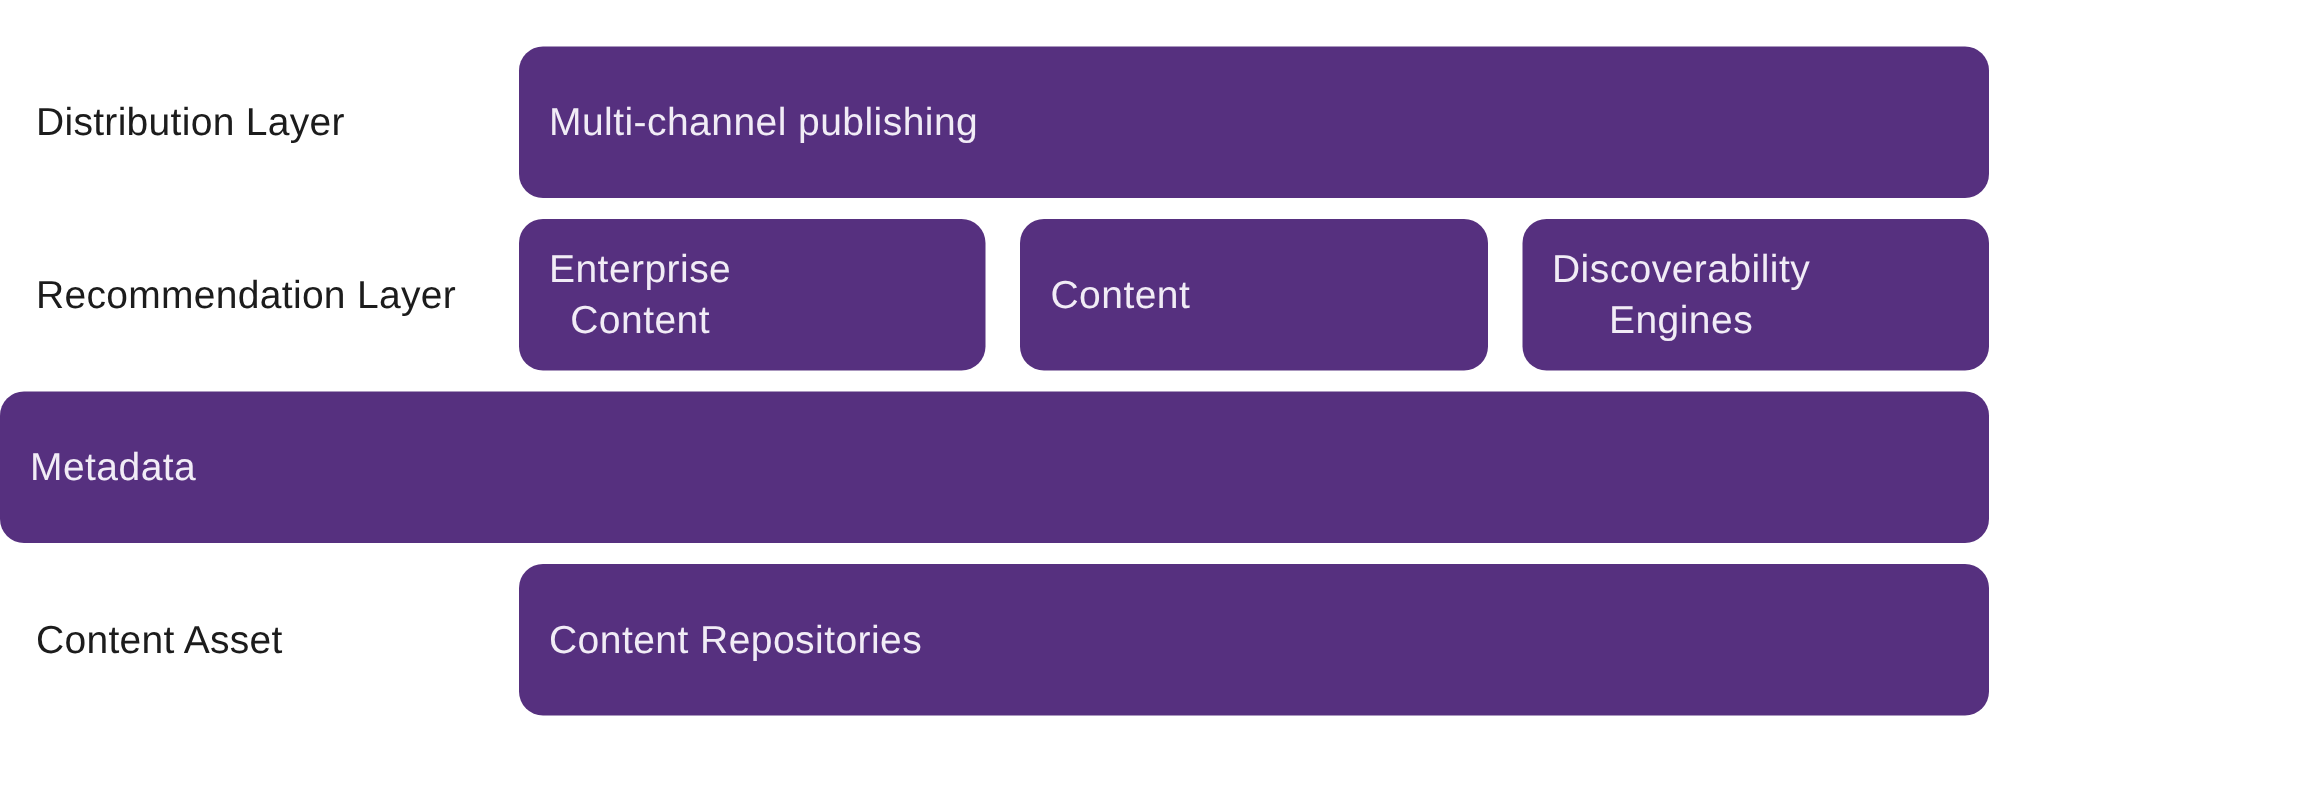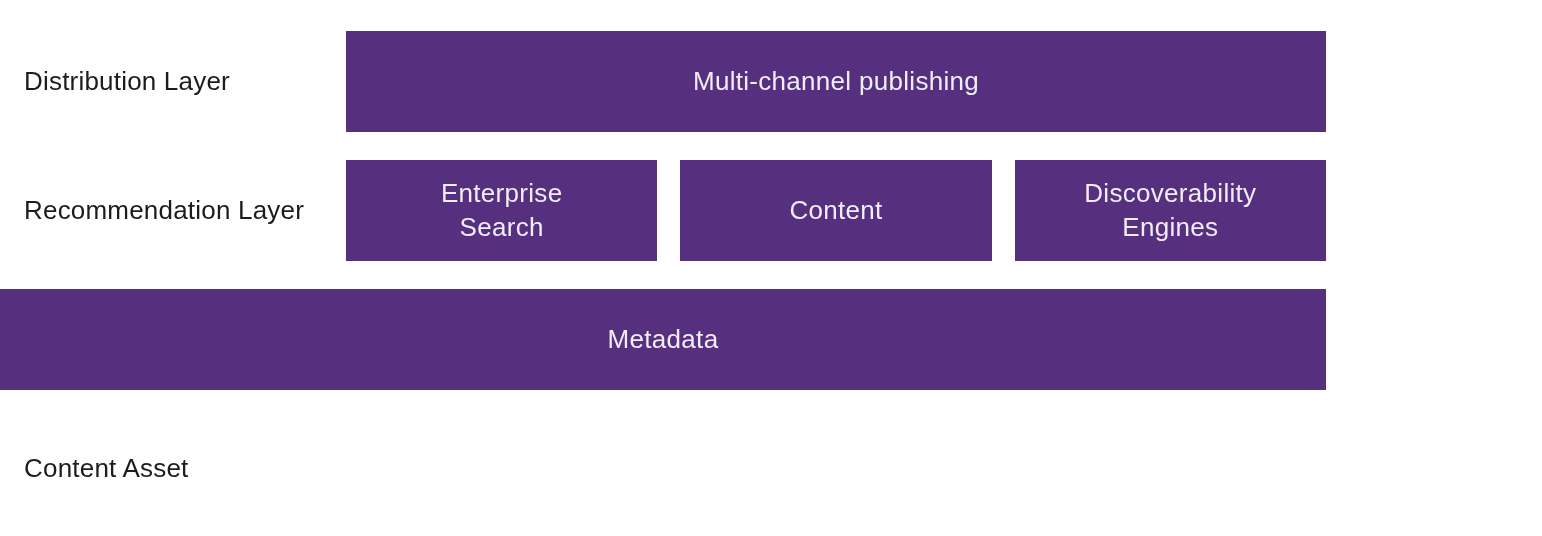--- a/index.html
+++ b/index.html
@@ -14,21 +14,21 @@
     font-family: "Liberation Sans", "DejaVu Sans", sans-serif;
   }
   .canvas {
     position: relative;
     width: 1348px;
     height: 536px;
     background: var(--page-bg);
     padding: 31px 22px 32px 0;
     display: flex;
     flex-direction: column;
-    gap: 28px;
+    gap: 14px;
     overflow: hidden;
   }
   .layer-row {
     display: flex;
     align-items: stretch;
     height: 101px;
     flex: 0 0 101px;
   }
   .layer-label {
     width: 346px;
@@ -43,24 +43,23 @@
     color: var(--label-text);
   }
   .boxes {
     flex: 1 1 auto;
     display: flex;
     gap: 23px;
   }
   .component-box {
     flex: 1 1 0;
     background: var(--box-bg);
-    border-radius: 0;
+    border-radius: 16px;
     display: flex;
     align-items: center;
-    justify-content: center;
     text-align: center;
     padding: 8px 20px;
   }
   .component-box .box-text {
     color: var(--box-text);
     font-size: 26px;
     font-weight: 400;
     letter-spacing: 0.3px;
     line-height: 1.3;
     white-space: pre-line;
@@ -78,21 +77,21 @@
         <span class="box-text">Multi-channel publishing</span>
       </div>
     </div>
   </div>
 
   <div class="layer-row">
     <div class="layer-label">Recommendation Layer</div>
     <div class="boxes">
       <div class="component-box">
         <span class="box-text">Enterprise
-Search</span>
+Content</span>
       </div>
       <div class="component-box">
         <span class="box-text">Content</span>
       </div>
       <div class="component-box">
         <span class="box-text">Discoverability
 Engines</span>
       </div>
     </div>
   </div>
@@ -101,16 +100,19 @@
     <div class="boxes">
       <div class="component-box">
         <span class="box-text">Metadata</span>
       </div>
     </div>
   </div>
 
   <div class="layer-row">
     <div class="layer-label">Content Asset</div>
     <div class="boxes">
+      <div class="component-box">
+        <span class="box-text">Content Repositories</span>
+      </div>
     </div>
   </div>
 
 </div>
 
 </body></html>

